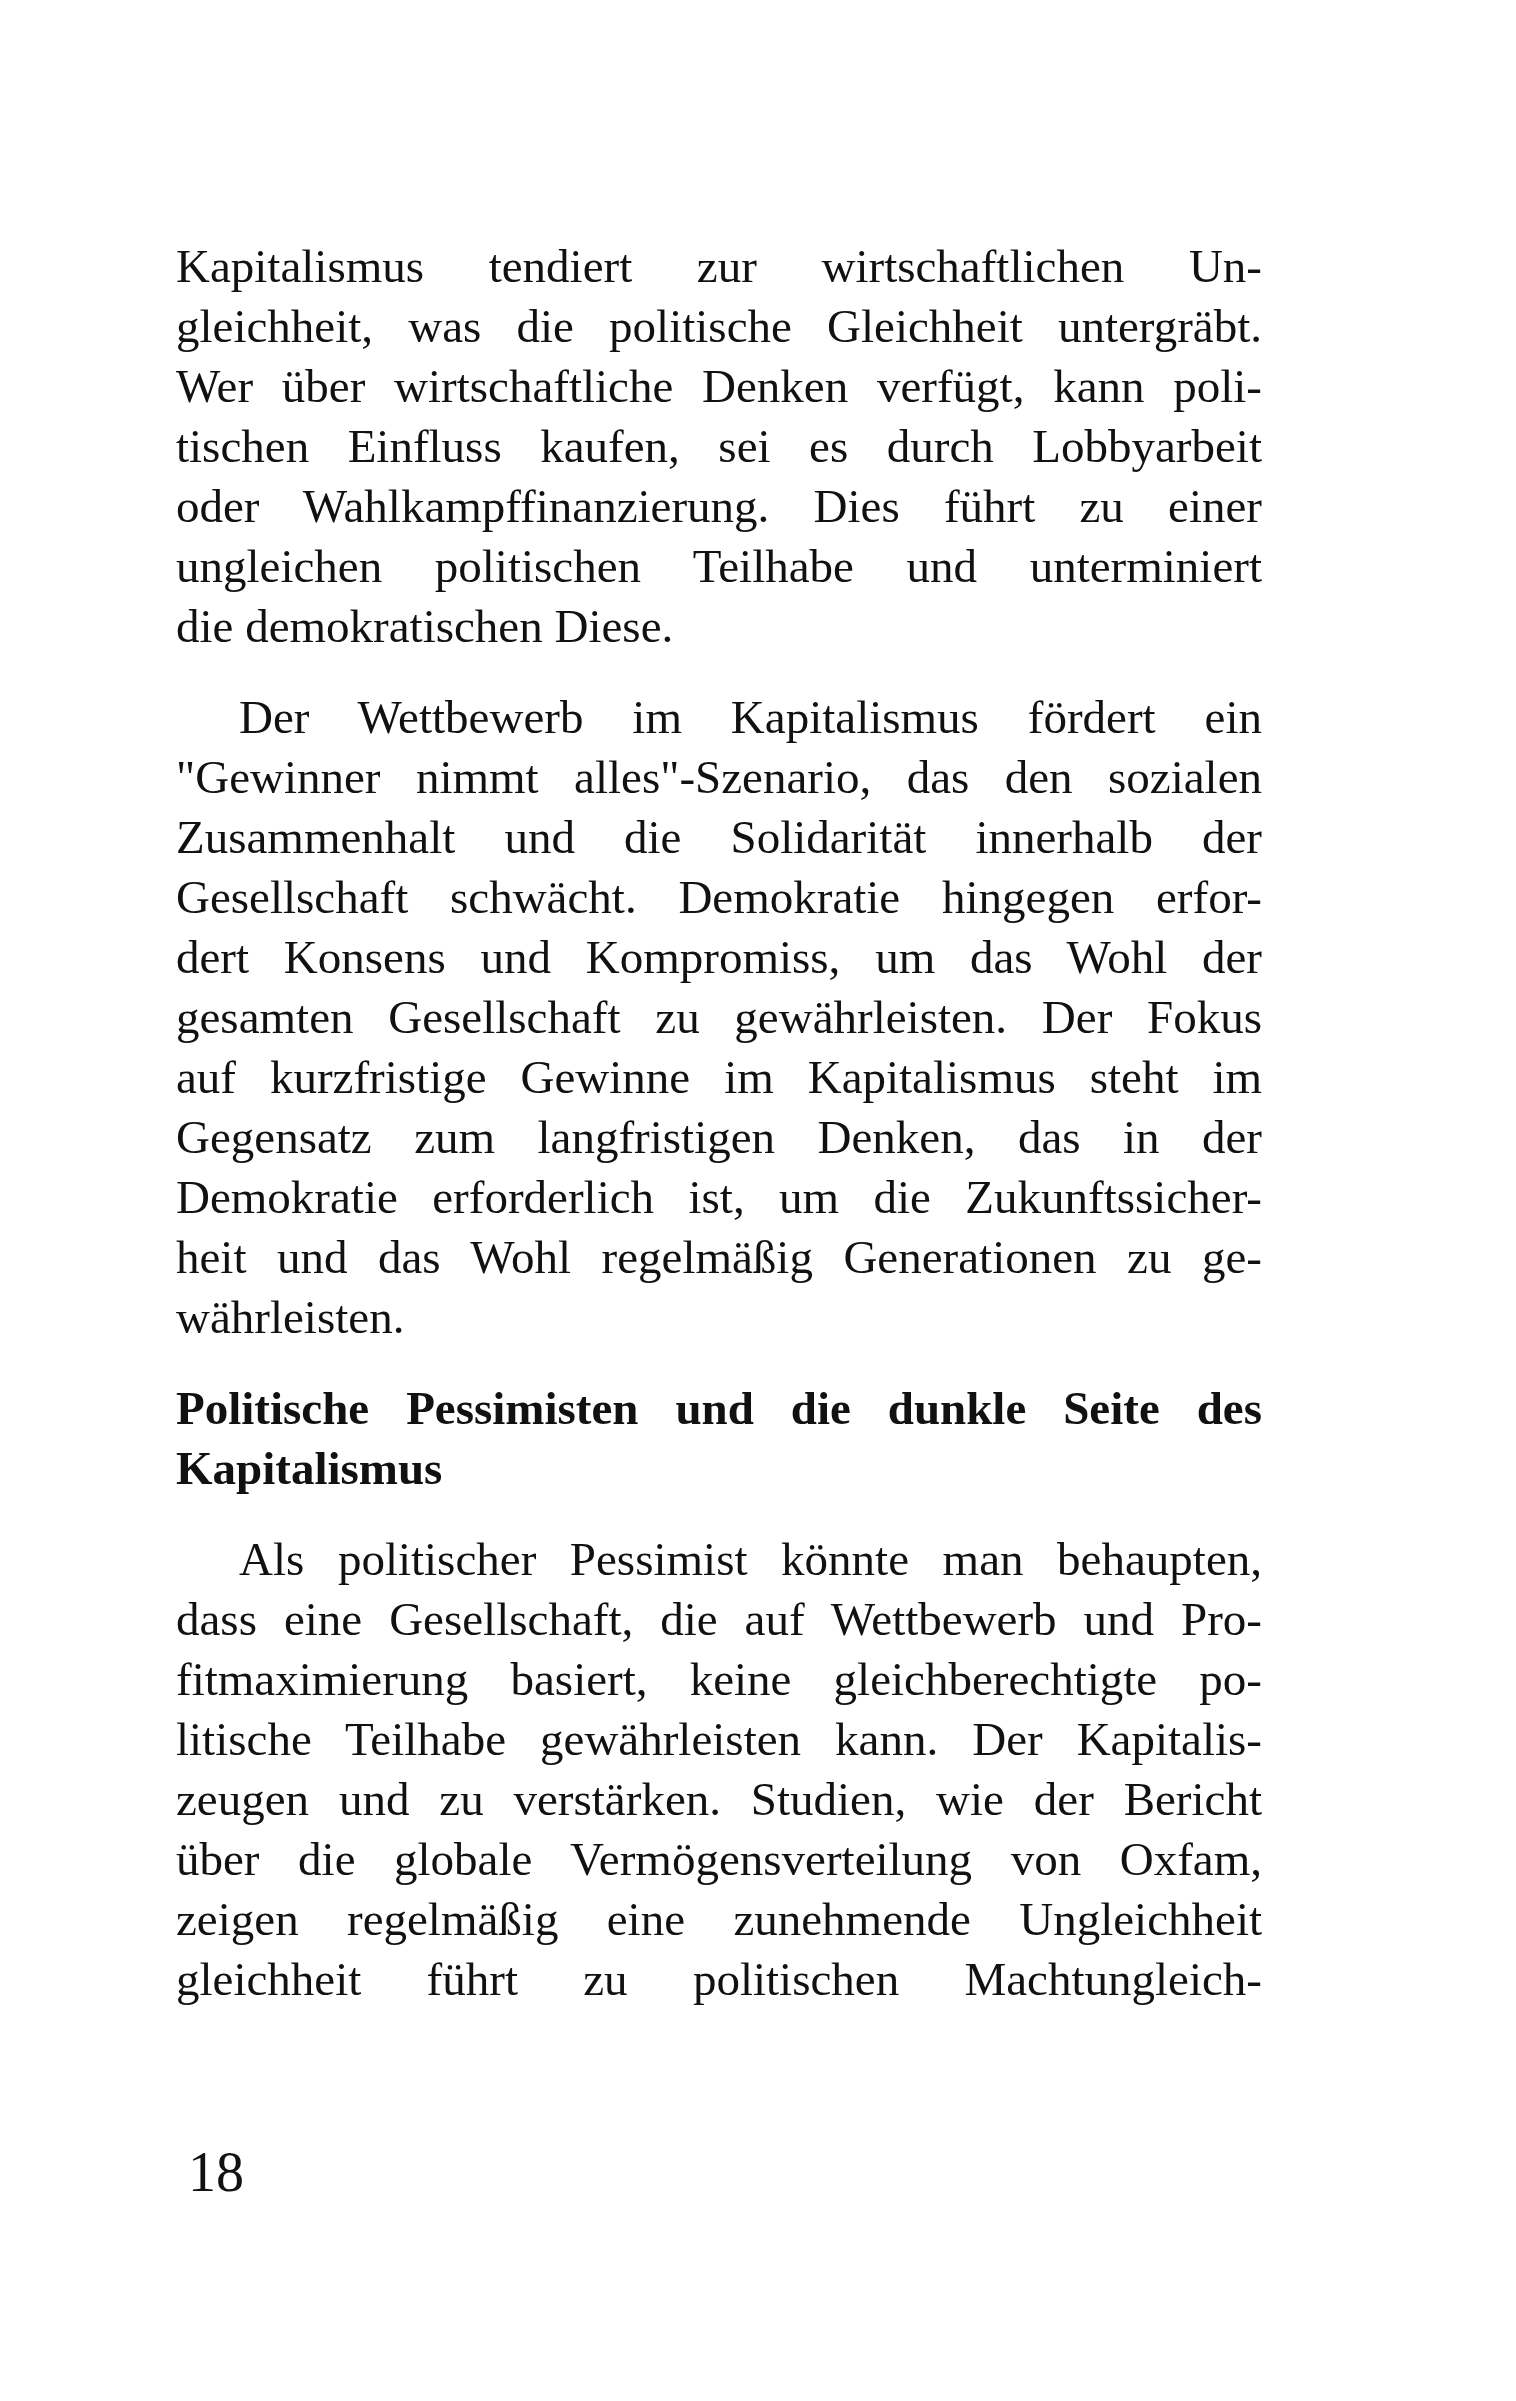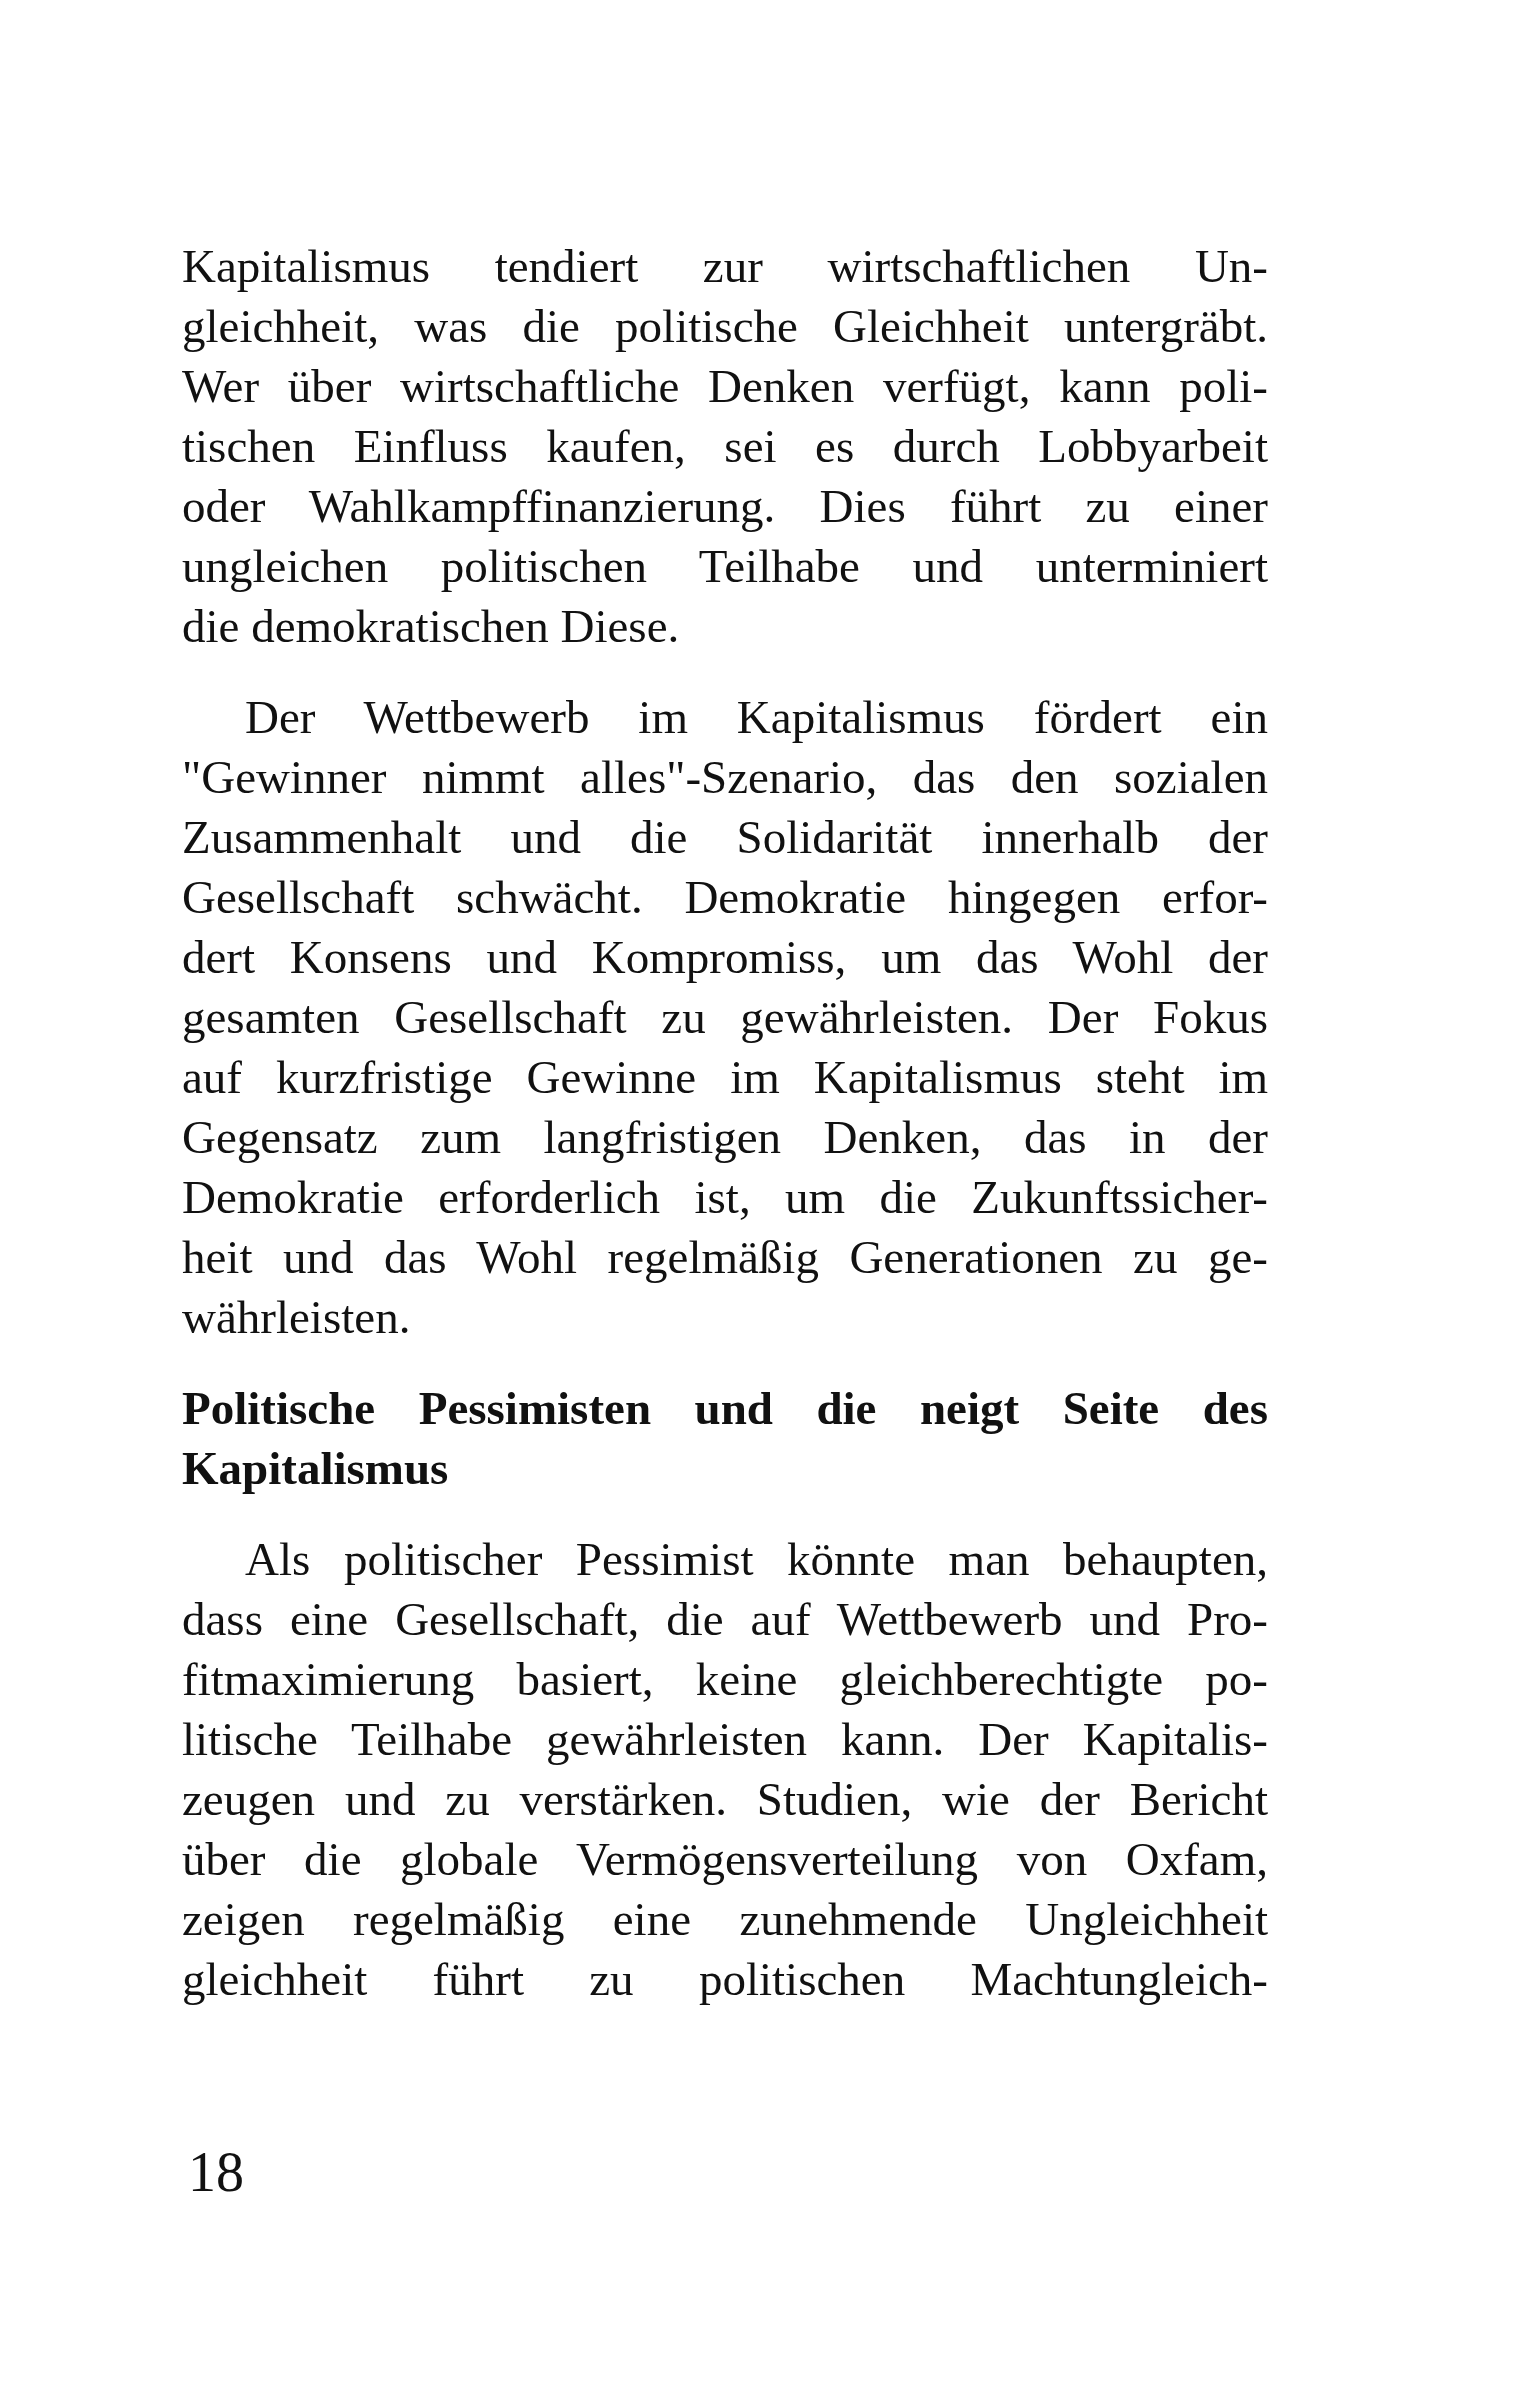--- a/index.html
+++ b/index.html
@@ -11,21 +11,21 @@
     position: relative;
     width: 1517px;
     height: 2401px;
     background: #ffffff;
     font-family: "Liberation Serif", "DejaVu Serif", serif;
     color: #111111;
     overflow: hidden;
   }
   .text-block {
     position: absolute;
-    left: 182px;
+    left: 176px;
     top: 236px;
     width: 1086px;
   }
   .block + .block {
     margin-top: 31px;
   }
   .line {
     font-size: 47px;
     line-height: 60px;
     text-align: justify;
@@ -71,21 +71,21 @@
         <div class="line">Gesellschaft schwächt. Demokratie hingegen erfor-</div>
         <div class="line">dert Konsens und Kompromiss, um das Wohl der</div>
         <div class="line">gesamten Gesellschaft zu gewährleisten. Der Fokus</div>
         <div class="line">auf kurzfristige Gewinne im Kapitalismus steht im</div>
         <div class="line">Gegensatz zum langfristigen Denken, das in der</div>
         <div class="line">Demokratie erforderlich ist, um die Zukunftssicher-</div>
         <div class="line">heit und das Wohl regelmäßig Generationen zu ge-</div>
         <div class="line last-left">währleisten.</div>
       </div>
       <div class="block heading">
-        <div class="line">Politische Pessimisten und die neigt Seite des</div>
+        <div class="line">Politische Pessimisten und die dunkle Seite des</div>
         <div class="line last-left">Kapitalismus</div>
       </div>
       <div class="block paragraph">
         <div class="line indent">Als politischer Pessimist könnte man behaupten,</div>
         <div class="line">dass eine Gesellschaft, die auf Wettbewerb und Pro-</div>
         <div class="line">fitmaximierung basiert, keine gleichberechtigte po-</div>
         <div class="line">litische Teilhabe gewährleisten kann. Der Kapitalis-</div>
         <div class="line">zeugen und zu verstärken. Studien, wie der Bericht</div>
         <div class="line">über die globale Vermögensverteilung von Oxfam,</div>
         <div class="line">zeigen regelmäßig eine zunehmende Ungleichheit</div>

